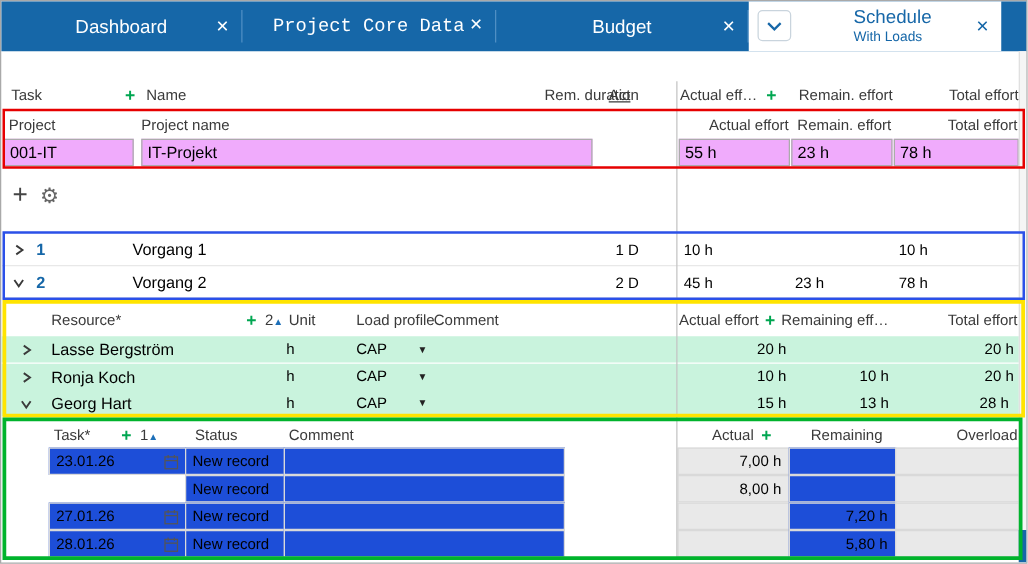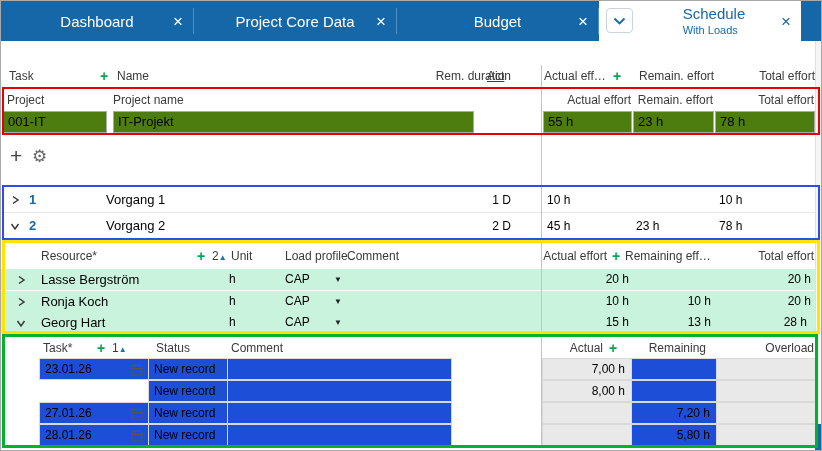--- a/index.html
+++ b/index.html
@@ -19,21 +19,21 @@
   .tab-label2{display:flex;flex-direction:column;align-items:flex-start;line-height:1.25;margin-left:28px;}
   .tab-label2 .t1{font-size:15px;}
   .tab-label2 .t2{font-size:11px;}
   
   .band{position:absolute;left:0;width:815px;height:22px;}
   .hdr{position:absolute;top:0;font-size:12px;color:#3a3a3a;white-space:nowrap;line-height:22px;}
   .r{text-align:right;}
   .plus{position:absolute;top:0;font-size:14px;font-weight:bold;color:#00a651;line-height:22px;cursor:pointer;}
   .tri{color:#1d6fb8;font-size:8px;}
   
-  .pcell{position:absolute;top:0;height:22px;background:#4d7c0f;border:1px solid #ababab;font-size:13px;line-height:20px;padding-left:4px;color:#000;white-space:nowrap;}
+  .pcell{position:absolute;top:0;height:22px;background:#f0abfc;border:1px solid #ababab;font-size:13px;line-height:20px;padding-left:4px;color:#000;white-space:nowrap;}
   
   .taskrow{position:absolute;left:0;width:815px;height:26px;border-bottom:1px solid #e8e8e8;}
   .taskrow .txt{position:absolute;top:0;line-height:26px;white-space:nowrap;}
   .tnum{color:#1667a8;font-weight:bold;font-size:13px;}
   .tname{font-size:13px;color:#000;}
   .tval{font-size:12px;color:#000;}
   .chev{position:absolute;cursor:pointer;line-height:0;}
   
   .mintrow{position:absolute;left:0;width:815px;height:21px;background:#c9f3dd;}
   .mintrow .txt{position:absolute;top:0;line-height:21px;white-space:nowrap;}
@@ -57,21 +57,21 @@
 <body>
 
 <div class="screen">
 
   <div class="tabbar">
     <div class="tab" style="width:192px;">
       <span class="tab-label">Dashboard</span>
       <span class="tab-close">×</span>
     </div>
     <div class="tab-sep"></div>
-    <div class="tab" style="width:202px;">
+    <div class="tab" style="width:202px;font-family:Liberation Mono, monospace;">
       <span class="tab-label">Project Core Data</span>
       <span class="tab-close">×</span>
     </div>
     <div class="tab-sep"></div>
     <div class="tab" style="width:201px;">
       <span class="tab-label">Budget</span>
       <span class="tab-close">×</span>
     </div>
     <div class="tab-sep"></div>
     <div class="tab active" style="width:202px;">

